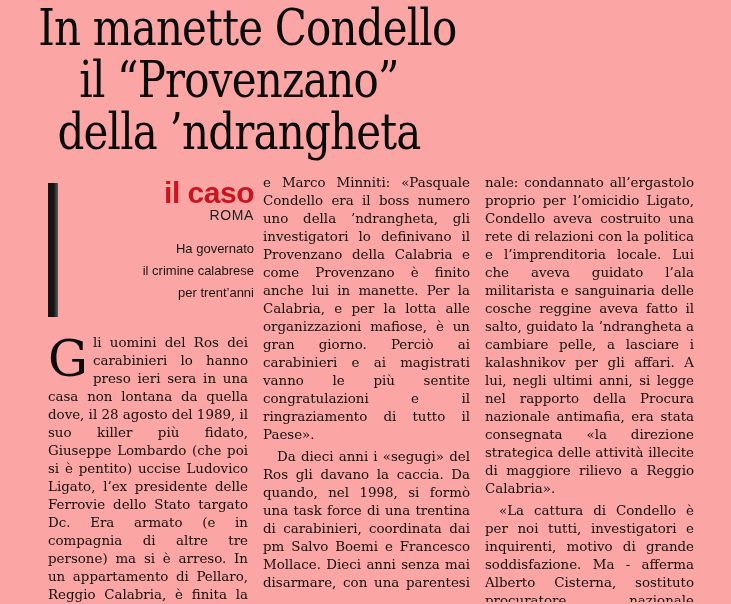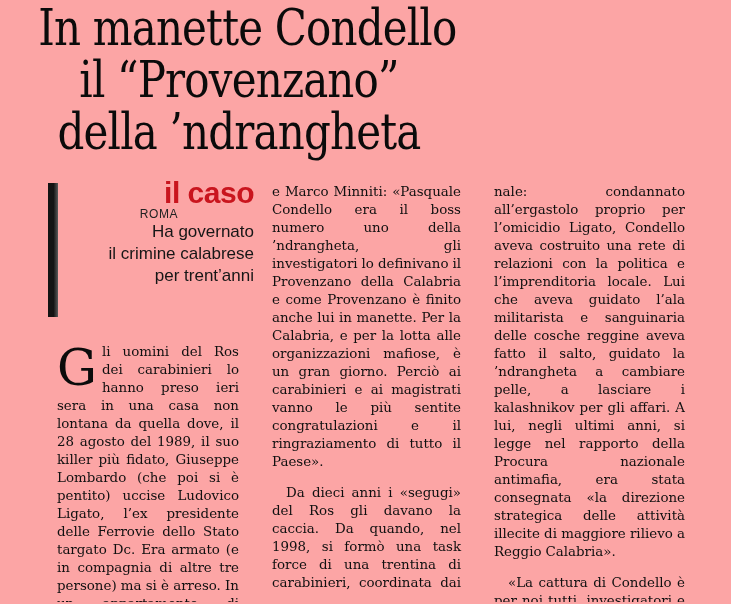--- a/index.html
+++ b/index.html
@@ -49,46 +49,45 @@
     color:#c9151e;
   }
   .byline{
     margin-top:2px;
     font-weight:bold;
     font-size:10.5px;
     letter-spacing:0.4px;
     color:#111;
   }
   .dateline{
-    font-size:12px;
+    font-size:14px;
     letter-spacing:0.6px;
     color:#222;
     margin-top:1px;
-    text-align:center;
   }
   .deck{
-    margin-top:0;
-    font-size:17px;
+    margin-top:15px;
+    font-size:13px;
     line-height:22px;
     font-weight:400;
     color:#161616;
   }
   
   .col{
     position:absolute;
     text-align:justify;
     font-size:13.4px;
     line-height:18px;
     color:#101010;
     hyphens:auto;
     -webkit-hyphens:auto;
     word-spacing:-0.3px;
     overflow:hidden;
   }
-  .col p{margin:13px;}
+  .col p{margin:4px;}
   .col p.indent{text-indent:14px;}
   .col1{left:44px;top:330px;width:208px;height:272px;}
   .col2{left:259px;top:170px;width:215px;height:420px;}
   .col3{left:481px;top:170px;width:217px;height:432px;}
   .dropcap{
     float:left;
     font-family:"DejaVu Serif", serif;
     font-size:50px;
     line-height:42px;
     padding:4px 5px 0 0;

